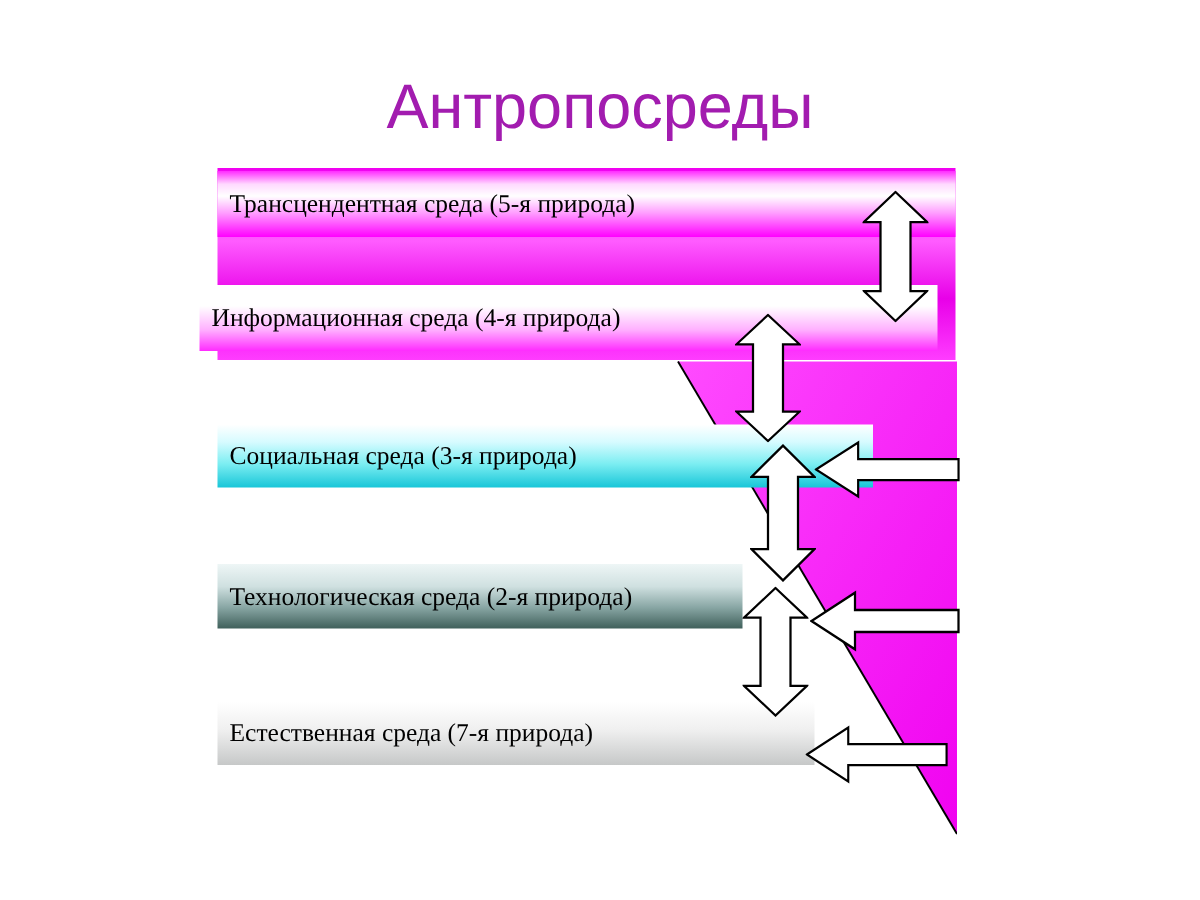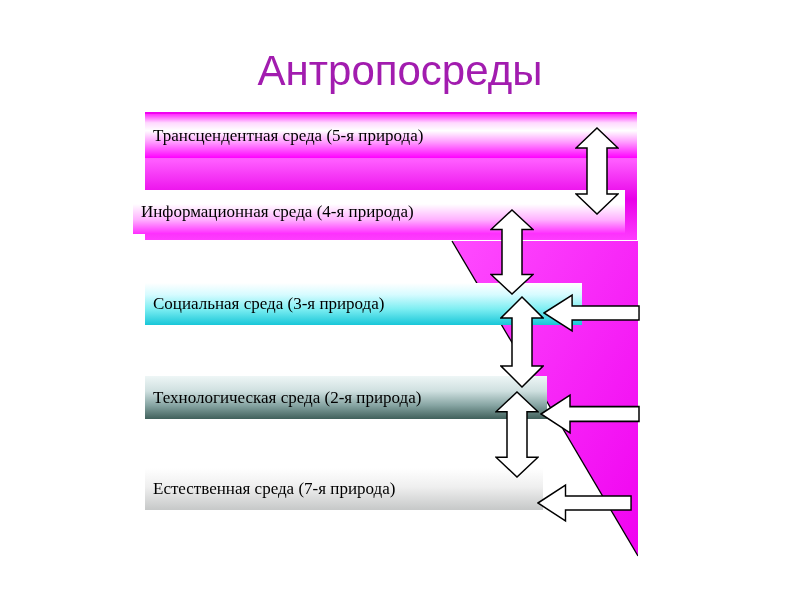--- a/index.html
+++ b/index.html
@@ -24,21 +24,21 @@
     box-sizing:border-box; padding-left:8px;
     font-family:"Liberation Serif", serif; font-size:17px; color:#000;
     z-index:2; white-space:nowrap;
   }
   .bar-1 { left:145px; top:114px; width:492px; height:44px;
     background:linear-gradient(180deg,#ff2bff 0%,#ffd9ff 20%,#ffffff 38%,#ff9cff 64%,#ff00ff 100%); }
   .bar-2 { left:133px; top:178px; width:492px; height:44px;
     background:linear-gradient(180deg,#ffffff 0%,#ffffff 32%,#ffb0ff 68%,#ff2bff 100%);margin-top:12px; }
   .bar-3 { left:145px; top:283px; width:437px; height:42px;
     background:linear-gradient(180deg,#ffffff 0%,#d6fbff 28%,#7deef2 62%,#18c6d8 100%);text-align:right; }
-  .bar-4 { left:145px; top:376px; width:402px; height:43px;
+  .bar-4 { left:145px; top:376px; width:350px; height:43px;
     background:linear-gradient(180deg,#eef6f6 0%,#cfe0e0 35%,#87a5a3 68%,#40605b 100%); }
   .bar-5 { left:145px; top:468px; width:398px; height:42px;
     background:linear-gradient(180deg,#ffffff 0%,#efefef 45%,#c6c8c8 100%); }
   .arrow-svg { position:absolute; z-index:3; }
   .va1 { left:575px; top:127px; width:44px; height:88px; }
   .va2 { left:490px; top:209px; width:44px; height:86px; }
   .va3 { left:500px; top:296px; width:44px; height:92px; }
   .va4 { left:495px; top:391px; width:44px; height:87px; }
   .ha1 { left:543px; top:293px; width:97px; height:40px; }
   .ha2 { left:540px; top:393px; width:100px; height:42px; }

